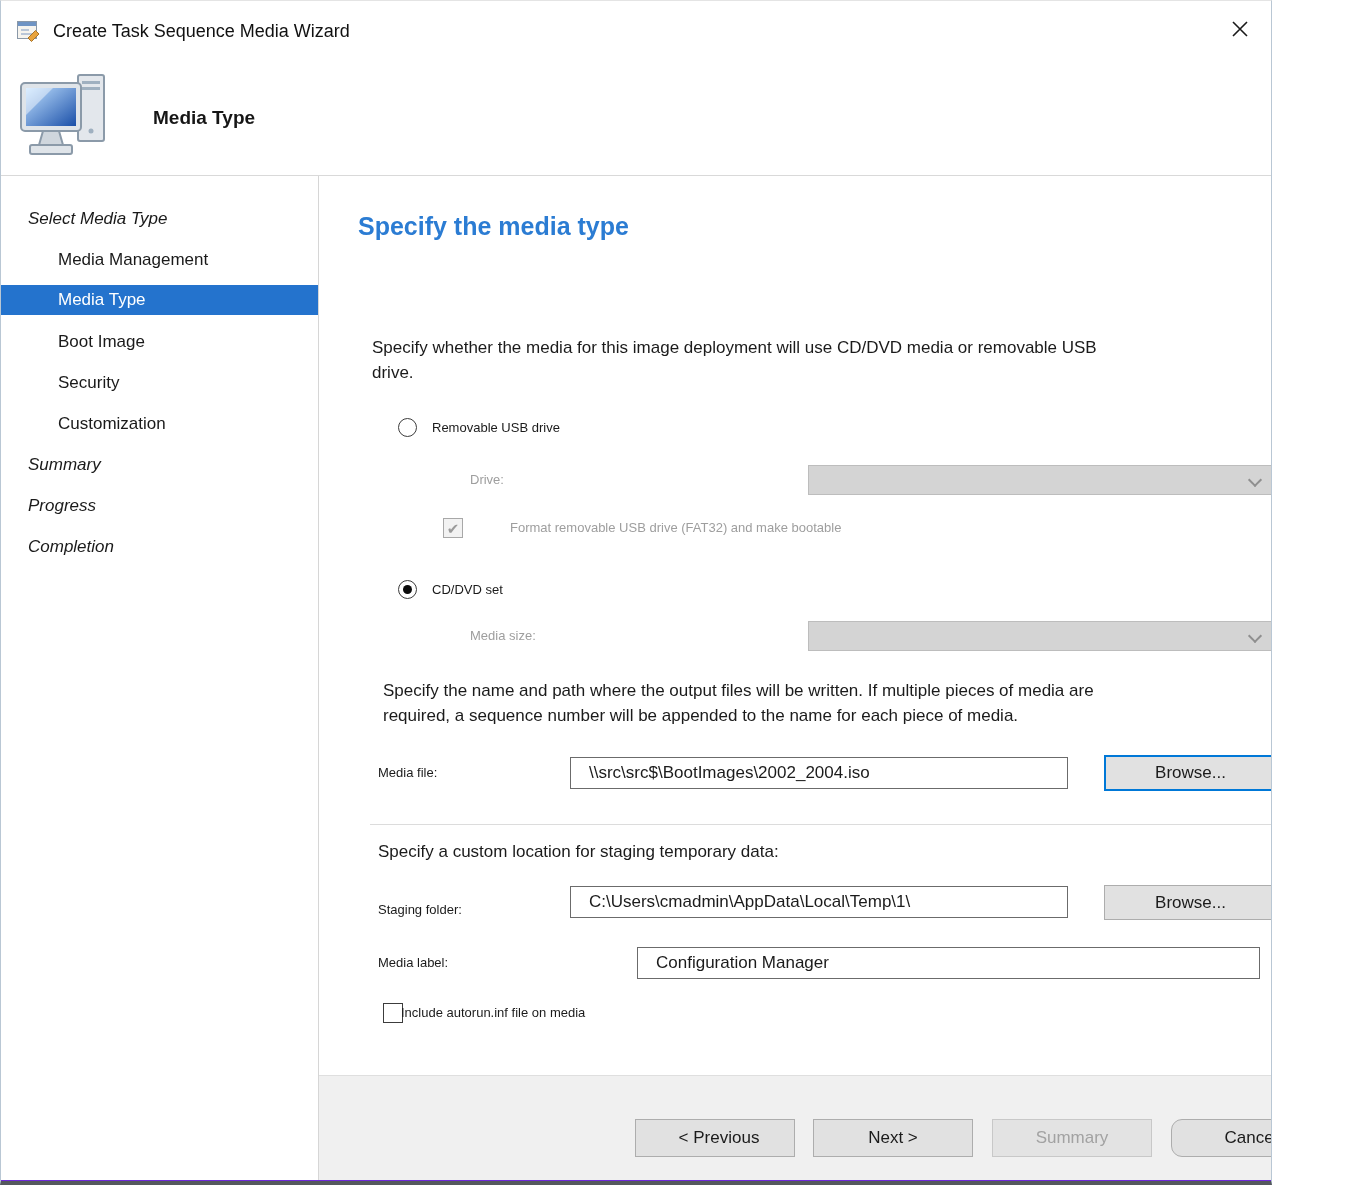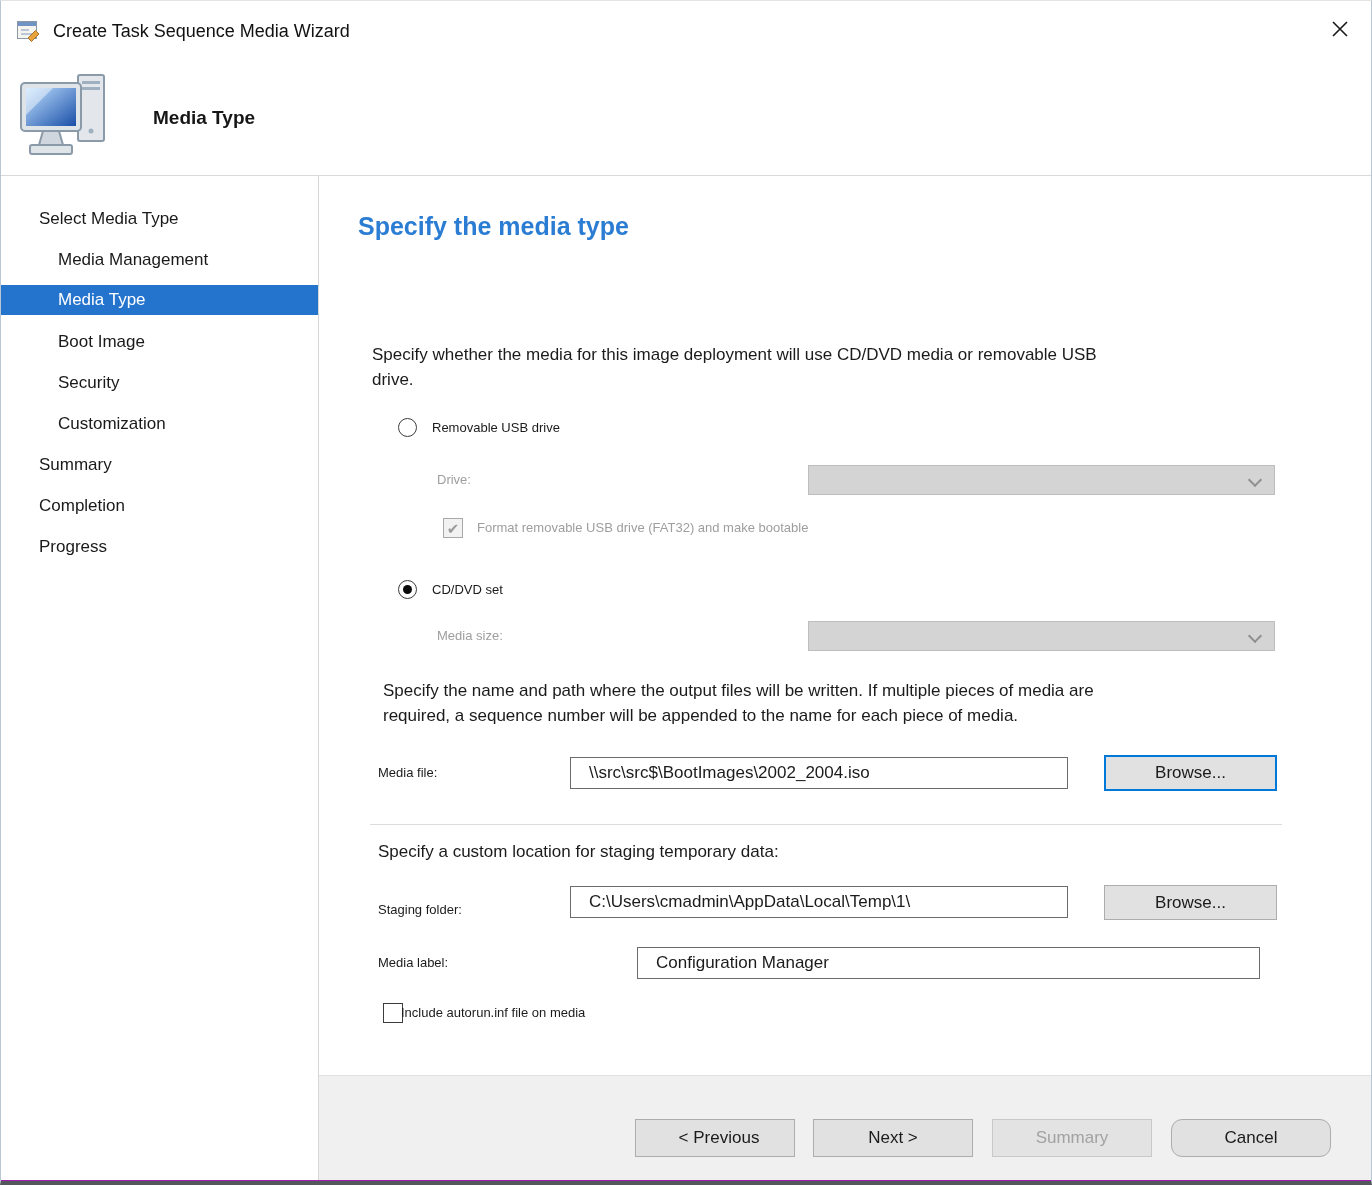--- a/index.html
+++ b/index.html
@@ -4,23 +4,23 @@
 <style>
   * { box-sizing: border-box; margin: 0; padding: 0; }
   html, body { background: #ffffff; }
   body {
     font-family: "Liberation Sans", "DejaVu Sans", sans-serif;
     color: #1b1b1b;
     width: 1372px;
   }
   .window {
     position: relative;
-    width: 1372px;
+    width: 1272px;
     height: 1185px;
-    background: #a21caf;
+    background: #6d28d9;
     border-left: 1px solid #b9c7d4;
     border-right: 1px solid #b9c7d4;
     border-top: 1px solid #e4e4e4;
     border-bottom: 4px solid #54585d;
     overflow: hidden;
   }
 
   
   .titlebar {
     position: relative;
@@ -60,40 +60,40 @@
     background: #ffffff;
     border-right: 1px solid #d6d6d6;
     padding-top: 22px;
     flex: none;
   }
   .nav-item {
     height: 41px;
     display: flex; align-items: center;
     font-size: 17px; color: #1a1a1a;
   }
-  .nav-item.lvl0 { padding-left: 38px; }
+  .nav-item.lvl0 { padding-left: 27px; font-style: italic; }
   .nav-item.lvl1 { padding-left: 57px; }
   .nav-item.selected {
     height: 30px; margin: 5px 0 6px 0;
     background: #2473cd; color: #ffffff;
   }
 
   .pane { position: relative; flex: 1; background: #ffffff; }
 
   .page-heading {
     position: absolute; left: 39px; top: 36px;
     font-size: 25px; color: #2b7cd3; font-weight: 700;
   }
   .note { position: absolute; font-size: 17px; line-height: 25px; white-space: pre-line; color: #1b1b1b; }
-  #intro { left: 53px; top: 166px; width: 940px; }
+  #intro { left: 53px; top: 159px; width: 940px; }
   #output-note { left: 64px; top: 502px; width: 940px; }
   #staging-note { left: 59px; top: 665px; width: 900px; line-height: 21px; }
 
   .field-label { position: absolute; font-size: 13px; color: #1b1b1b; }
-  .field-label.disabled { color: #9e9e9e; }
+  .field-label.disabled { color: #9e9e9e; margin-left: 33px; }
 
   
   .radio {
     position: absolute; width: 19px; height: 19px;
     border: 1px solid #3c3c3c; border-radius: 50%; background: #fff;
   }
   .radio.checked::after {
     content: ""; position: absolute; left: 4px; top: 4px;
     width: 9px; height: 9px; border-radius: 50%; background: #0b0b0b;
   }
@@ -195,22 +195,22 @@
   <div class="bodyrow">
 
     <div class="sidebar">
       <div class="nav-item lvl0">Select Media Type</div>
       <div class="nav-item lvl1">Media Management</div>
       <div class="nav-item lvl1 selected">Media Type</div>
       <div class="nav-item lvl1">Boot Image</div>
       <div class="nav-item lvl1">Security</div>
       <div class="nav-item lvl1">Customization</div>
       <div class="nav-item lvl0">Summary</div>
+      <div class="nav-item lvl0">Progress</div>
       <div class="nav-item lvl0">Completion</div>
-      <div class="nav-item lvl0">Progress</div>
     </div>
 
     <div class="pane">
 
       <div class="page-heading">Specify the media type</div>
 
       <div class="note" id="intro">Specify whether the media for this image deployment will use CD/DVD media or removable USB
 drive.</div>
 
       <span class="radio" style="left:79px; top:242px;"></span>

